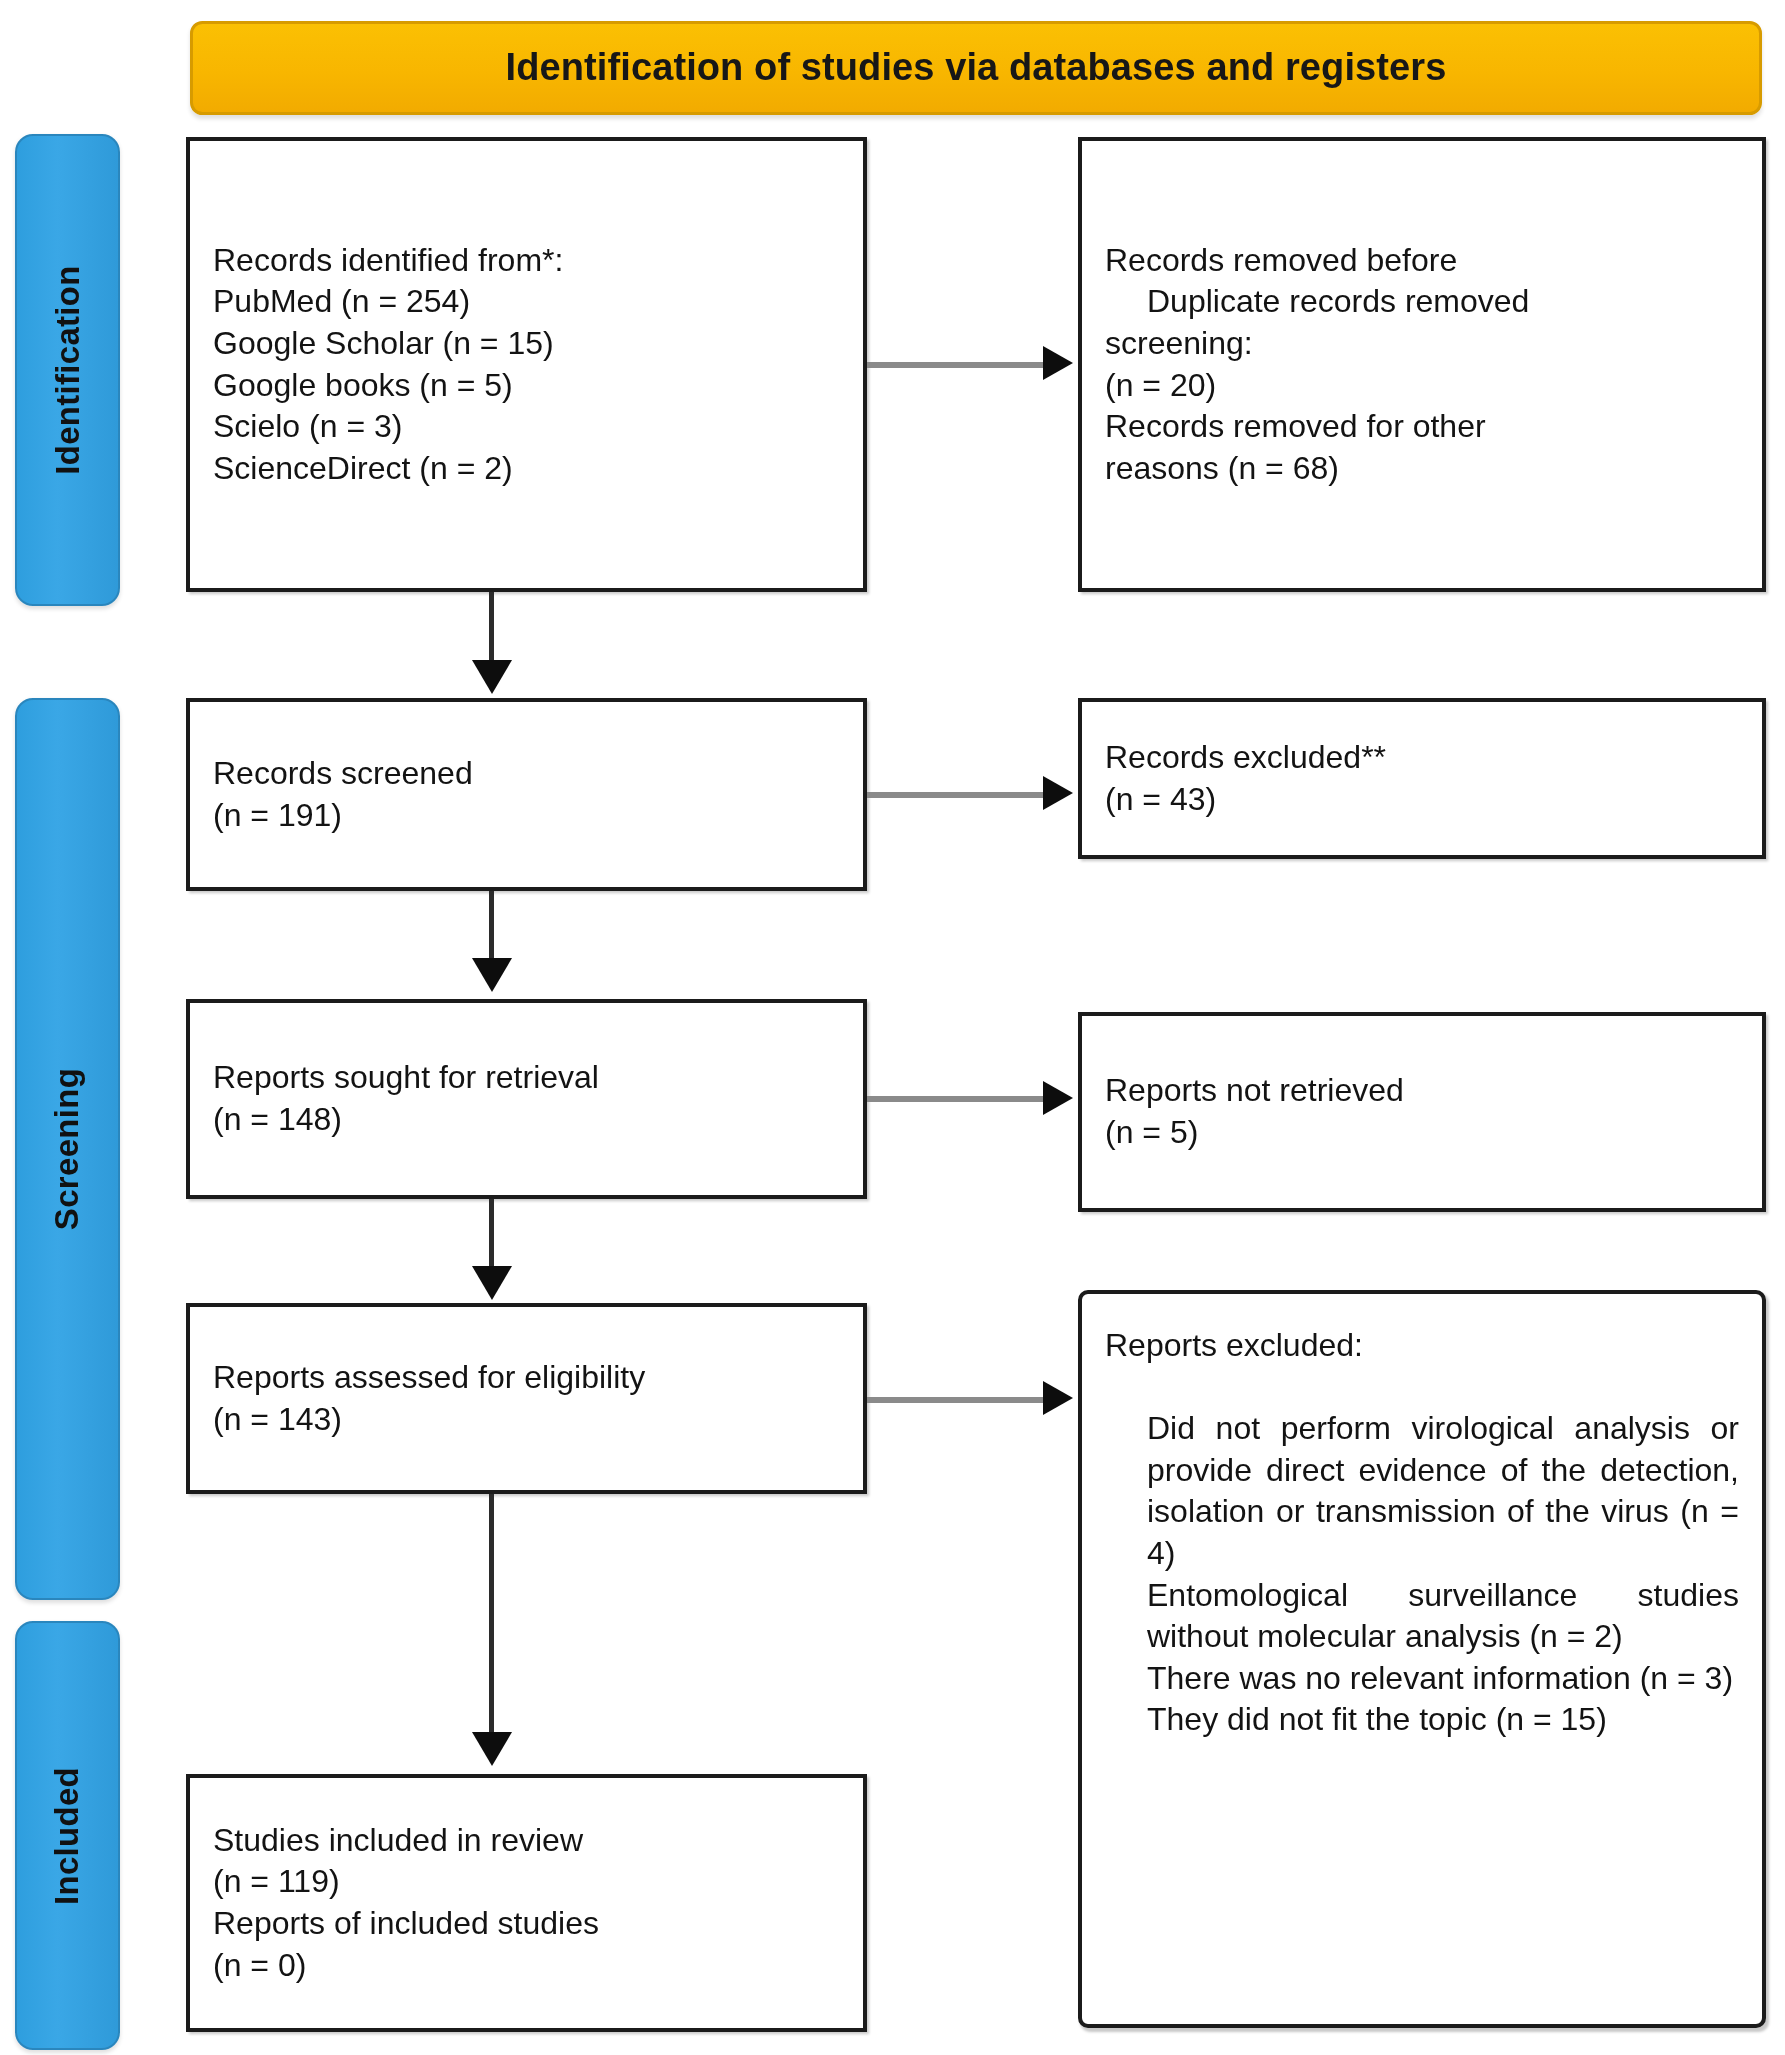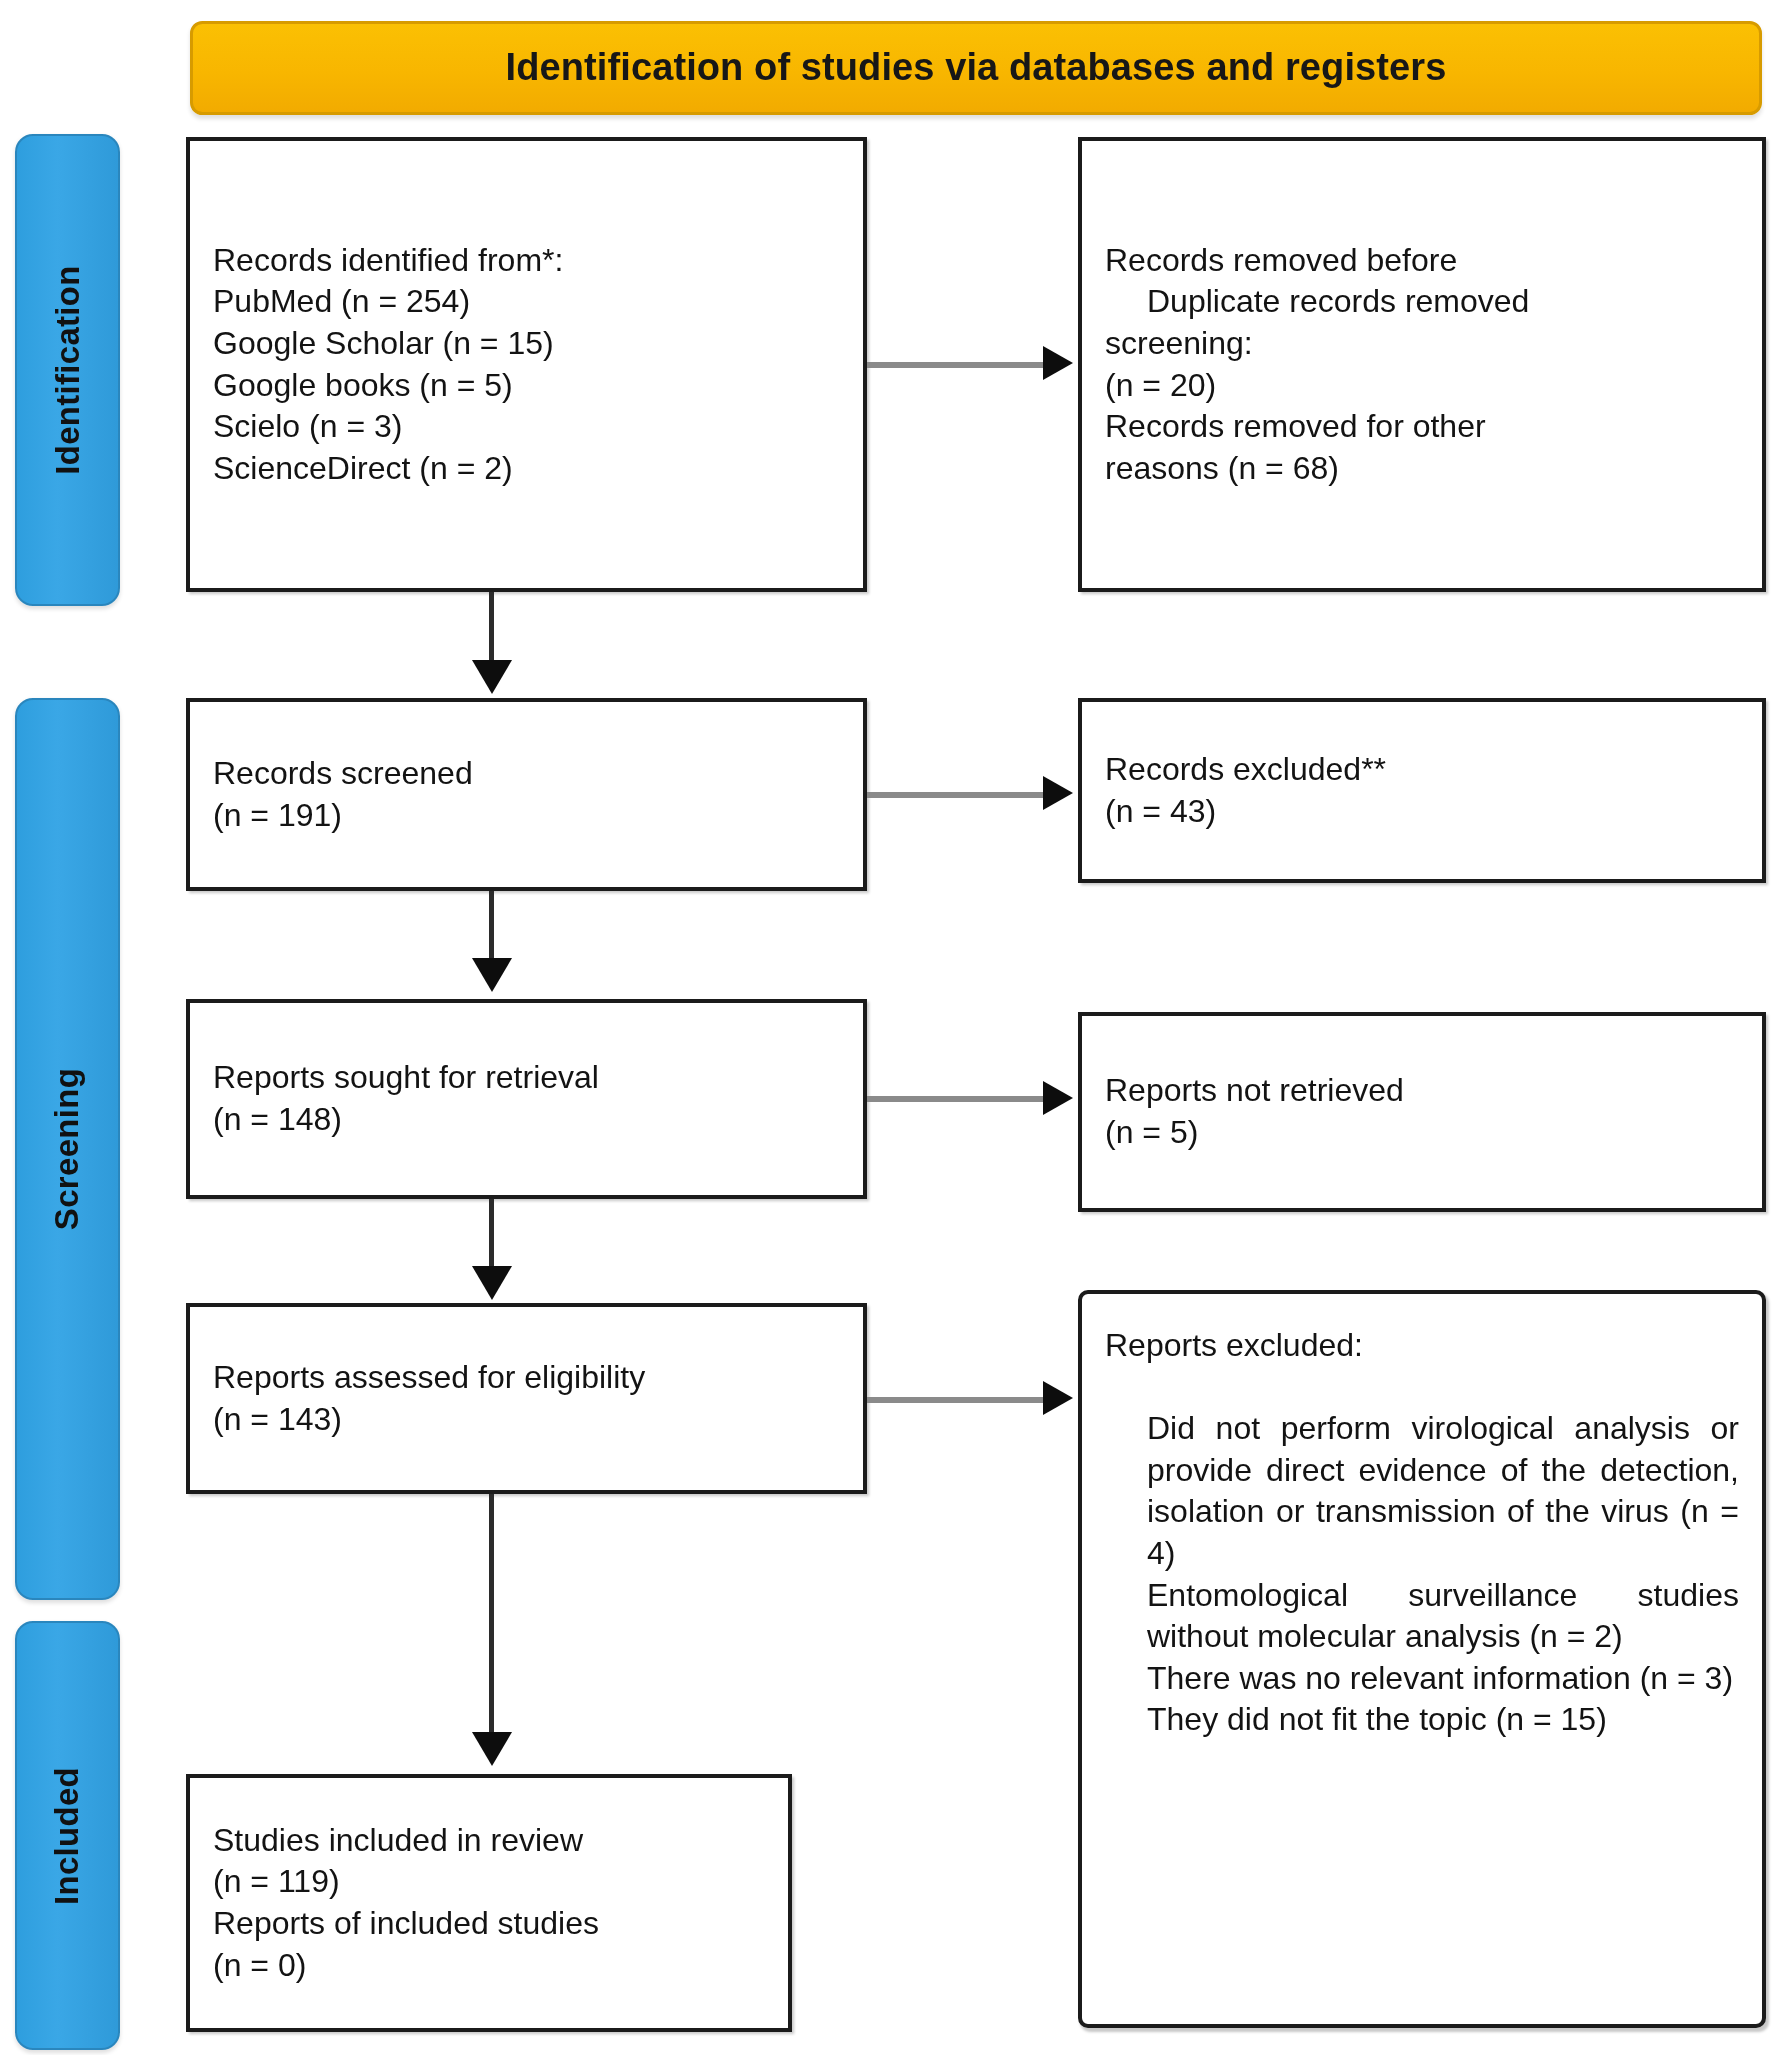--- a/index.html
+++ b/index.html
@@ -93,26 +93,26 @@
     text-align: justify;
     text-align-last: left;
     hyphens: none;
   }
   .flow-box.align-top { justify-content: flex-start; padding-top: 31px; }
 
   
   #box-identified      { left: 186px;  top: 137px;  width: 681px;  height: 455px; }
   #box-removed         { left: 1078px; top: 137px;  width: 688px; height: 455px; }
   #box-screened        { left: 186px;  top: 698px; width: 681px;  height: 193px; }
-  #box-excluded-1      { left: 1078px; top: 698px; width: 688px; height: 185px; }
+  #box-excluded-1      { left: 1078px; top: 698px; width: 688px; height: 161px; }
   #box-sought          { left: 186px;  top: 999px; width: 681px;  height: 200px; }
   #box-not-retrieved   { left: 1078px; top: 1012px; width: 688px; height: 200px; }
   #box-assessed        { left: 186px;  top: 1303px; width: 681px;  height: 191px; }
   #box-reports-excl    { left: 1078px; top: 1290px; width: 688px; height: 738px; border-radius: 10px; }
-  #box-included        { left: 186px;  top: 1774px; width: 606px;  height: 258px; }
+  #box-included        { left: 186px;  top: 1774px; width: 681px;  height: 258px; }
 
   
   .h-connector {
     position: absolute;
     height: 6.2px;
     background: #8a8a8a;
   }
   .h-arrowhead {
     position: absolute;
     width: 0; height: 0;

